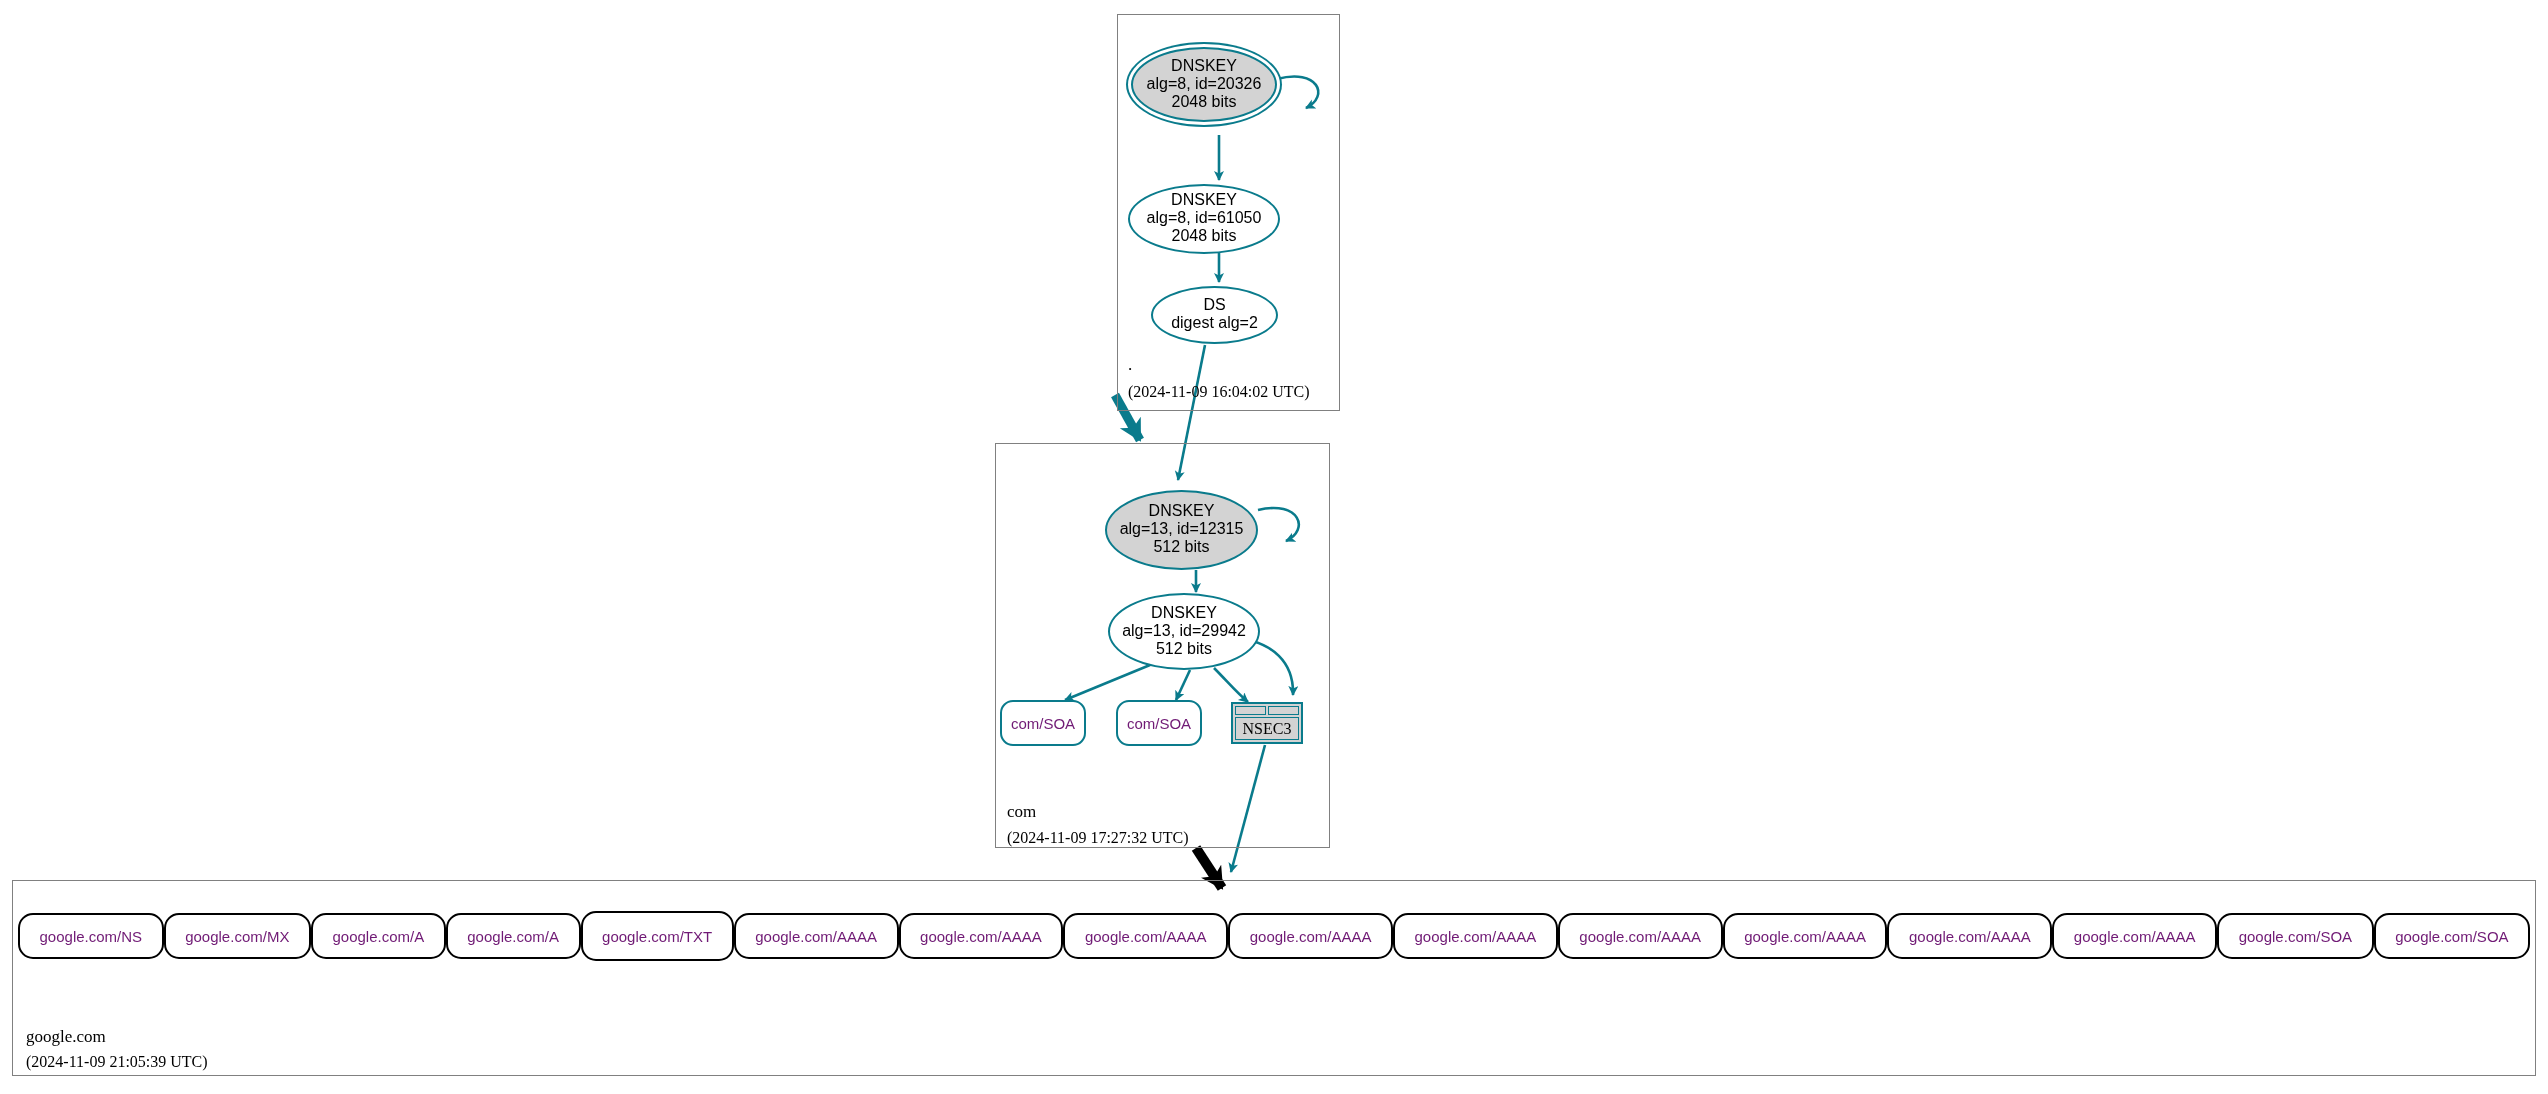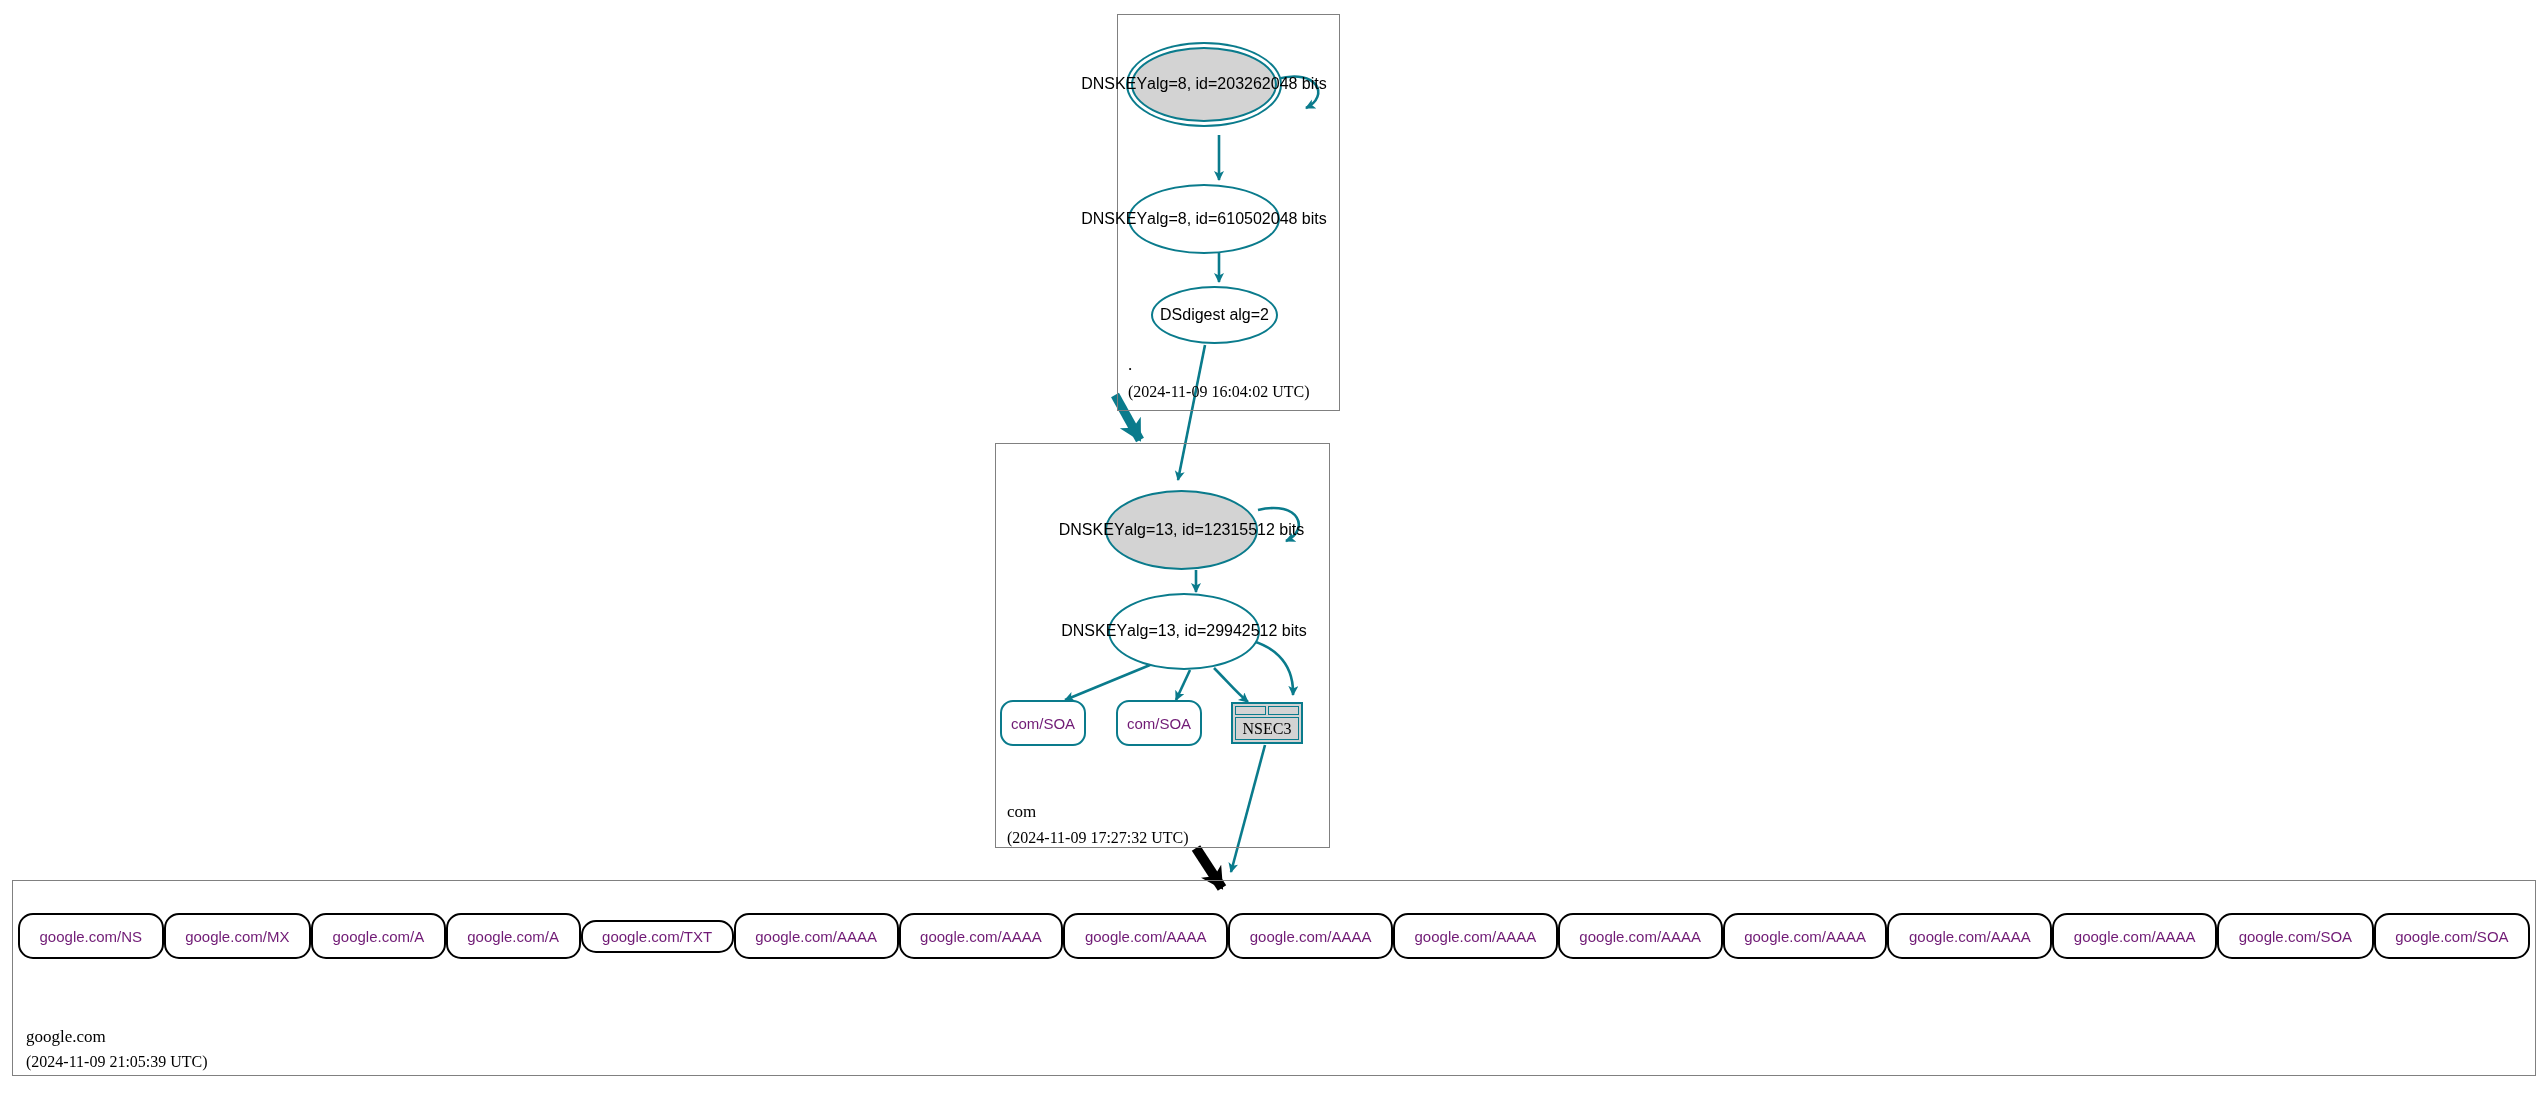--- a/index.html
+++ b/index.html
@@ -16,21 +16,21 @@
   }
   .zone-name{font-size:17px;}
   .zone-time{font-size:16px;}
 
   
   .node{position:absolute;box-sizing:border-box;}
 
   
   .ellipse{
     border:2px solid #0a7b8c;border-radius:50%;background:#ffffff;
-    display:flex;flex-direction:row;align-items:center;justify-content:center;
+    display:flex;flex-direction:column;align-items:center;justify-content:center;
     box-sizing:border-box;
   }
   .ellipse.sep{background:#d3d3d3;}
   
   .ellipse.dbl{
     box-shadow:0 0 0 3px #ffffff, 0 0 0 5px #0a7b8c;
   }
   .n-title{
     font-family:"Liberation Sans", sans-serif;font-size:16px;color:#000;line-height:1.05;
   }
@@ -187,21 +187,21 @@
   </div>
   <div class="zone-label zone-name" style="left:26px;top:1027px;">google.com</div>
   <div class="zone-label zone-time" style="left:26px;top:1053px;">(2024-11-09 21:05:39 UTC)</div>
 
   <div id="google-rrsets" style="position:absolute;left:18px;top:906px;width:2512px;height:60px;
               display:flex;align-items:center;justify-content:space-between;">
       <div class="rrbox insecure" style="height: 46px; flex: 1 1 auto; padding: 0px 8px;">google.com/NS</div>
       <div class="rrbox insecure" style="height: 46px; flex: 1 1 auto; padding: 0px 8px;">google.com/MX</div>
       <div class="rrbox insecure" style="height: 46px; flex: 1 1 auto; padding: 0px 8px;">google.com/A</div>
       <div class="rrbox insecure" style="height: 46px; flex: 1 1 auto; padding: 0px 8px;">google.com/A</div>
-      <div class="rrbox insecure" style="height: 33px; flex: 1 1 auto; padding: 0px 8px;">google.com/TXT</div>
+      <div class="rrbox insecure" style="height: 50px; flex: 1 1 auto; padding: 0px 8px;">google.com/TXT</div>
       <div class="rrbox insecure" style="height: 46px; flex: 1 1 auto; padding: 0px 8px;">google.com/AAAA</div>
       <div class="rrbox insecure" style="height: 46px; flex: 1 1 auto; padding: 0px 8px;">google.com/AAAA</div>
       <div class="rrbox insecure" style="height: 46px; flex: 1 1 auto; padding: 0px 8px;">google.com/AAAA</div>
       <div class="rrbox insecure" style="height: 46px; flex: 1 1 auto; padding: 0px 8px;">google.com/AAAA</div>
       <div class="rrbox insecure" style="height: 46px; flex: 1 1 auto; padding: 0px 8px;">google.com/AAAA</div>
       <div class="rrbox insecure" style="height: 46px; flex: 1 1 auto; padding: 0px 8px;">google.com/AAAA</div>
       <div class="rrbox insecure" style="height: 46px; flex: 1 1 auto; padding: 0px 8px;">google.com/AAAA</div>
       <div class="rrbox insecure" style="height: 46px; flex: 1 1 auto; padding: 0px 8px;">google.com/AAAA</div>
       <div class="rrbox insecure" style="height: 46px; flex: 1 1 auto; padding: 0px 8px;">google.com/AAAA</div>
       <div class="rrbox insecure" style="height: 46px; flex: 1 1 auto; padding: 0px 8px;">google.com/SOA</div>

